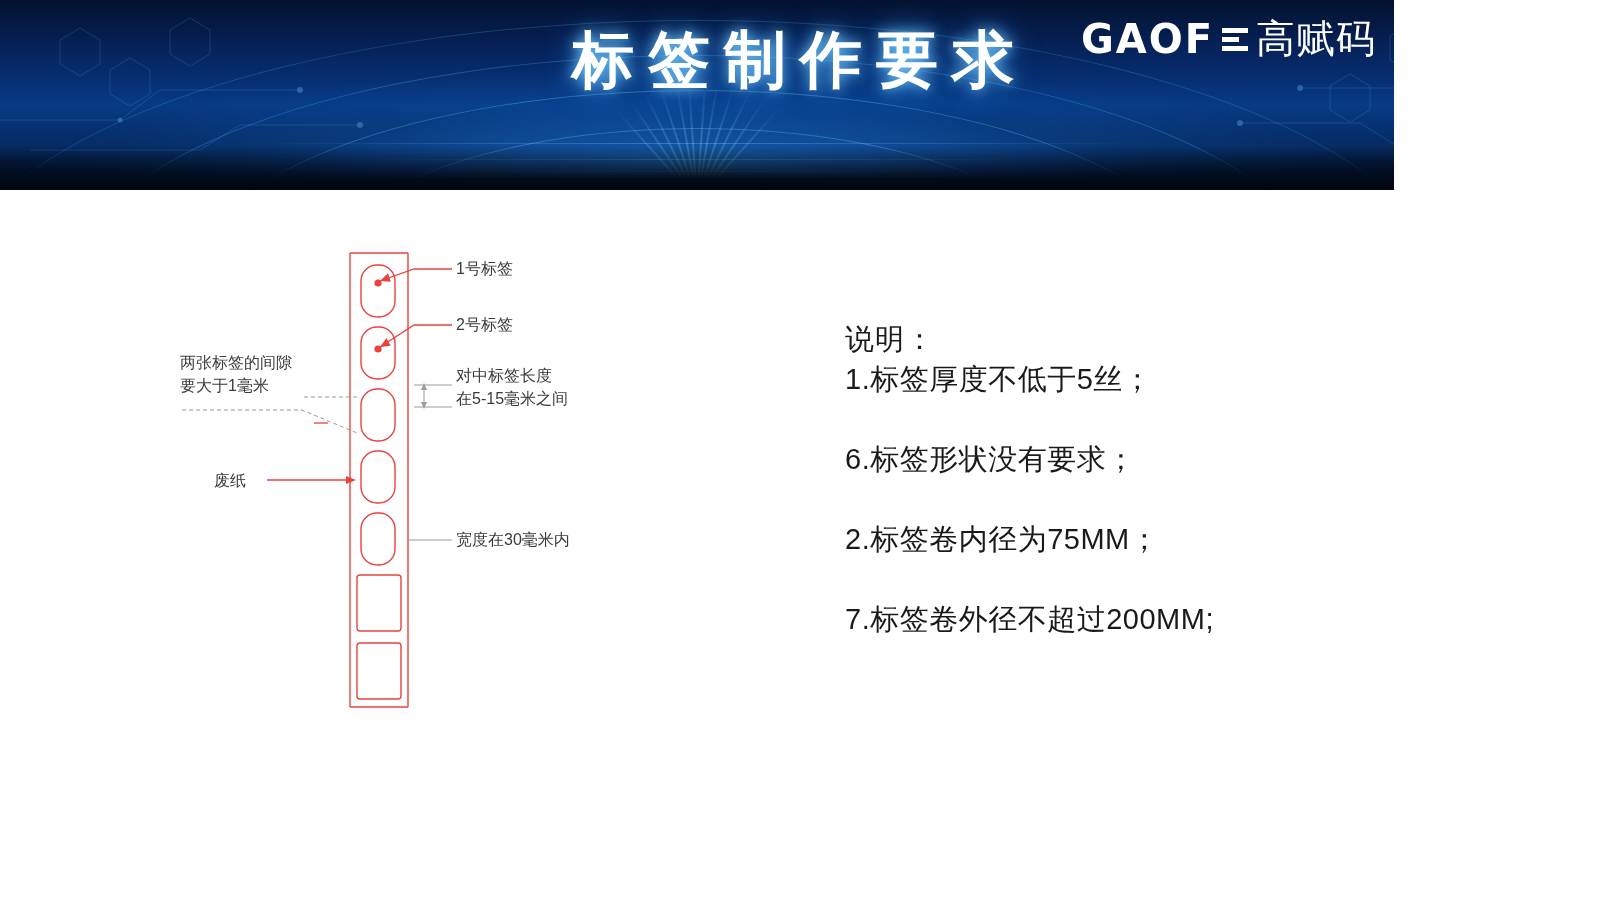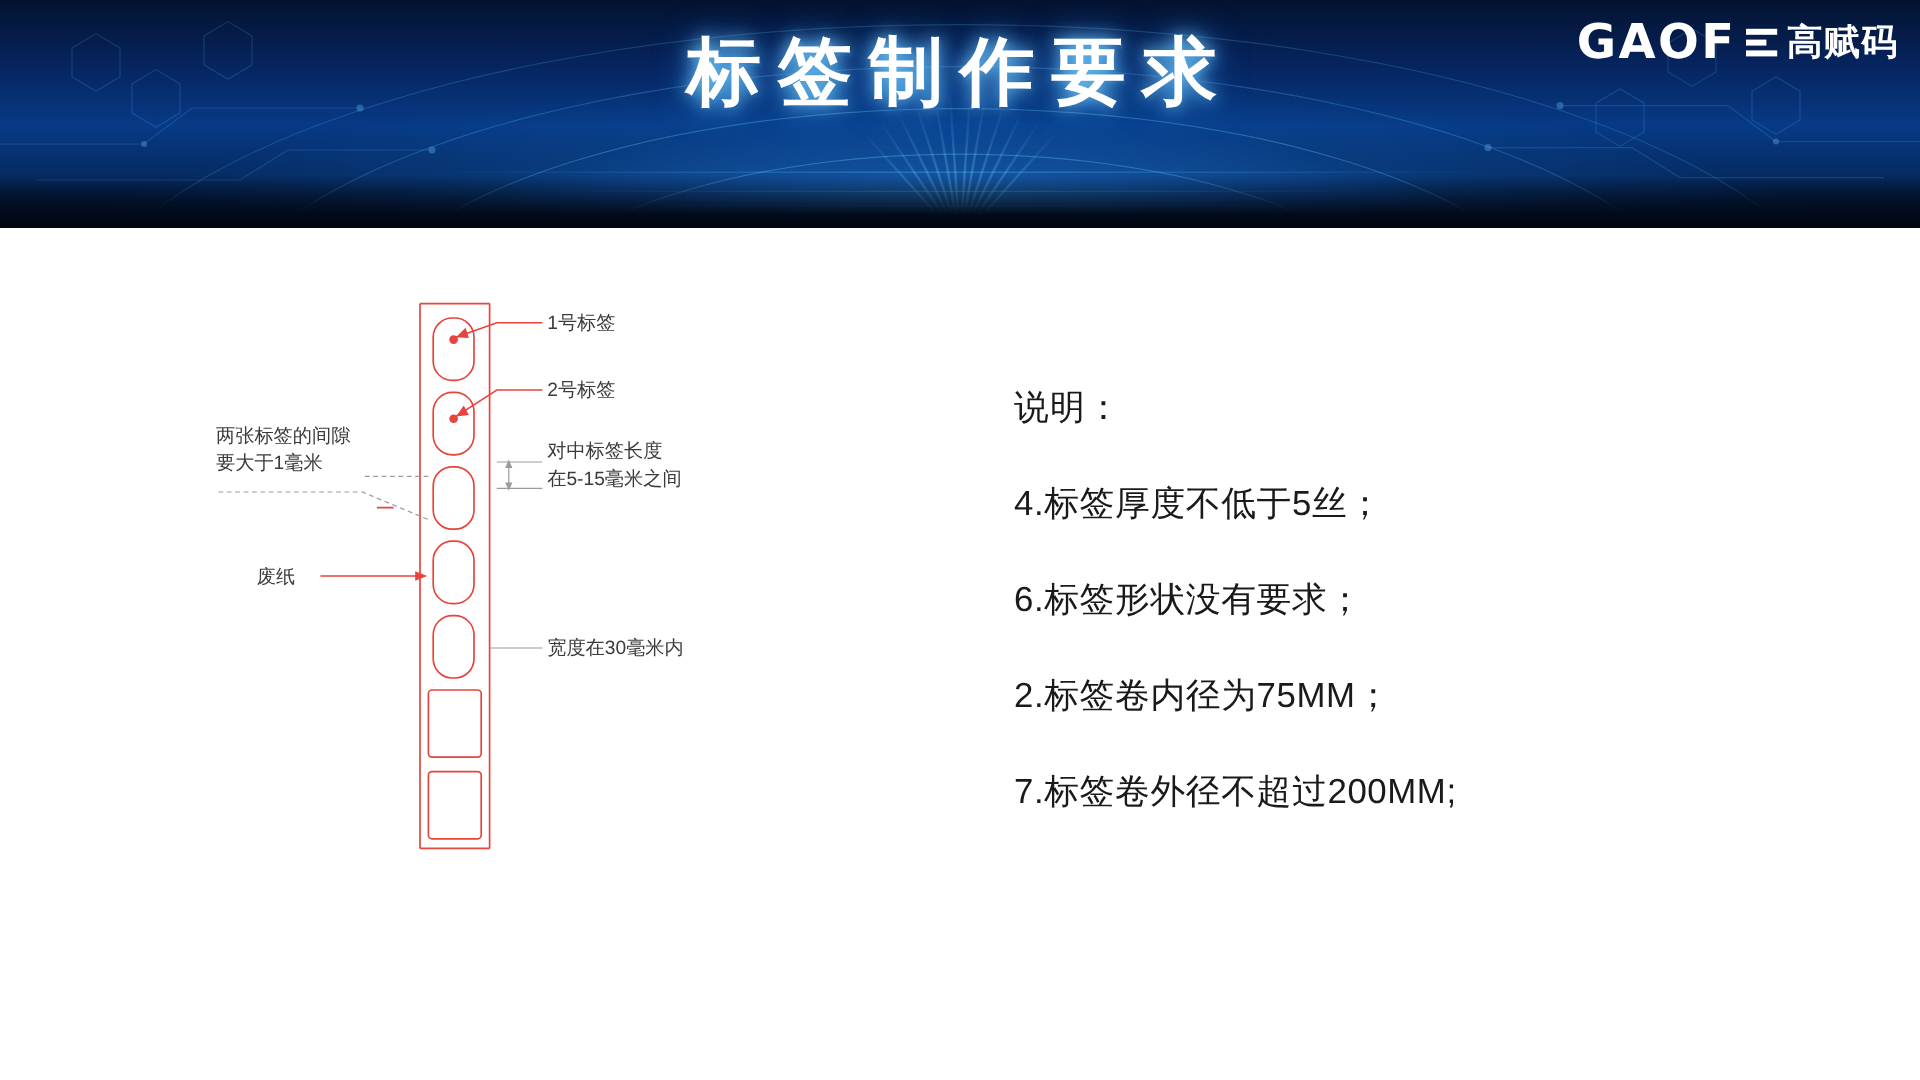--- a/index.html
+++ b/index.html
@@ -13,21 +13,21 @@
     font-family: "Liberation Sans", sans-serif;
     overflow: hidden;
     position: relative;
   }
 
   
   .banner {
     position: absolute;
     left: 0;
     top: 0;
-    width: 1600px;
+    width: 1394px;
     height: 190px;
     background:
       radial-gradient(ellipse 760px 150px at 50% 210px, rgba(60,190,255,0.55) 0%, rgba(20,90,190,0.25) 45%, rgba(0,0,0,0) 70%),
       radial-gradient(ellipse 1100px 260px at 50% 250px, rgba(30,130,230,0.5) 0%, rgba(4,24,70,0.0) 72%),
       linear-gradient(180deg, #04122f 0%, #06245e 28%, #073a85 55%, #052a60 78%, #020d20 100%);
     overflow: hidden;
   }
   .banner .arc {
     position: absolute;
     border: 1px solid rgba(90,200,255,0.30);
@@ -127,22 +127,22 @@
     padding: 0 2px;
   }
   .logo-bars i {
     display: block;
     width: 26px;
     height: 5px;
     background: #ffffff;
   }
   .logo-bars i.short { width: 17px; }
   .logo-cn {
-    font-size: 30px;
-    font-weight: bold;
+    font-size: 39px;
+    font-weight: normal;
     letter-spacing: 1px;
     color: #ffffff;
   }
   .logo-tag {
     margin-top: 4px;
     font-size: 17px;
     letter-spacing: 1px;
     color: #eaf6ff;
   }
 
@@ -166,21 +166,20 @@
 
   .notes {
     position: absolute;
     left: 845px;
     top: 130px;
     width: 640px;
     color: #1a1a1a;
   }
   .notes-title {
     font-size: 29px;
-    margin-bottom: 40px;
     letter-spacing: 1px;
   }
   .notes-item {
     font-size: 29px;
     margin-bottom: 40px;
     letter-spacing: 0.5px;
   }
 
   .diagram text {
     font-family: "Liberation Sans", sans-serif;
@@ -327,19 +326,19 @@
         <text x="304" y="300">宽度在30毫米内</text>
         <text x="28" y="123">两张标签的间隙</text>
         <text x="28" y="146">要大于1毫米</text>
         <text x="62" y="241">废纸</text>
       </g>
     </svg>
   </div>
 
   <div class="notes">
     <div class="notes-title">说明：</div>
-    <div class="notes-item">4.标签厚度不低于5丝；</div>
+    <div class="notes-item">1.标签厚度不低于5丝；</div>
     <div class="notes-item">6.标签形状没有要求；</div>
     <div class="notes-item">2.标签卷内径为75MM；</div>
     <div class="notes-item">7.标签卷外径不超过200MM;</div>
   </div>
 
 </div>
 
 </body></html>

